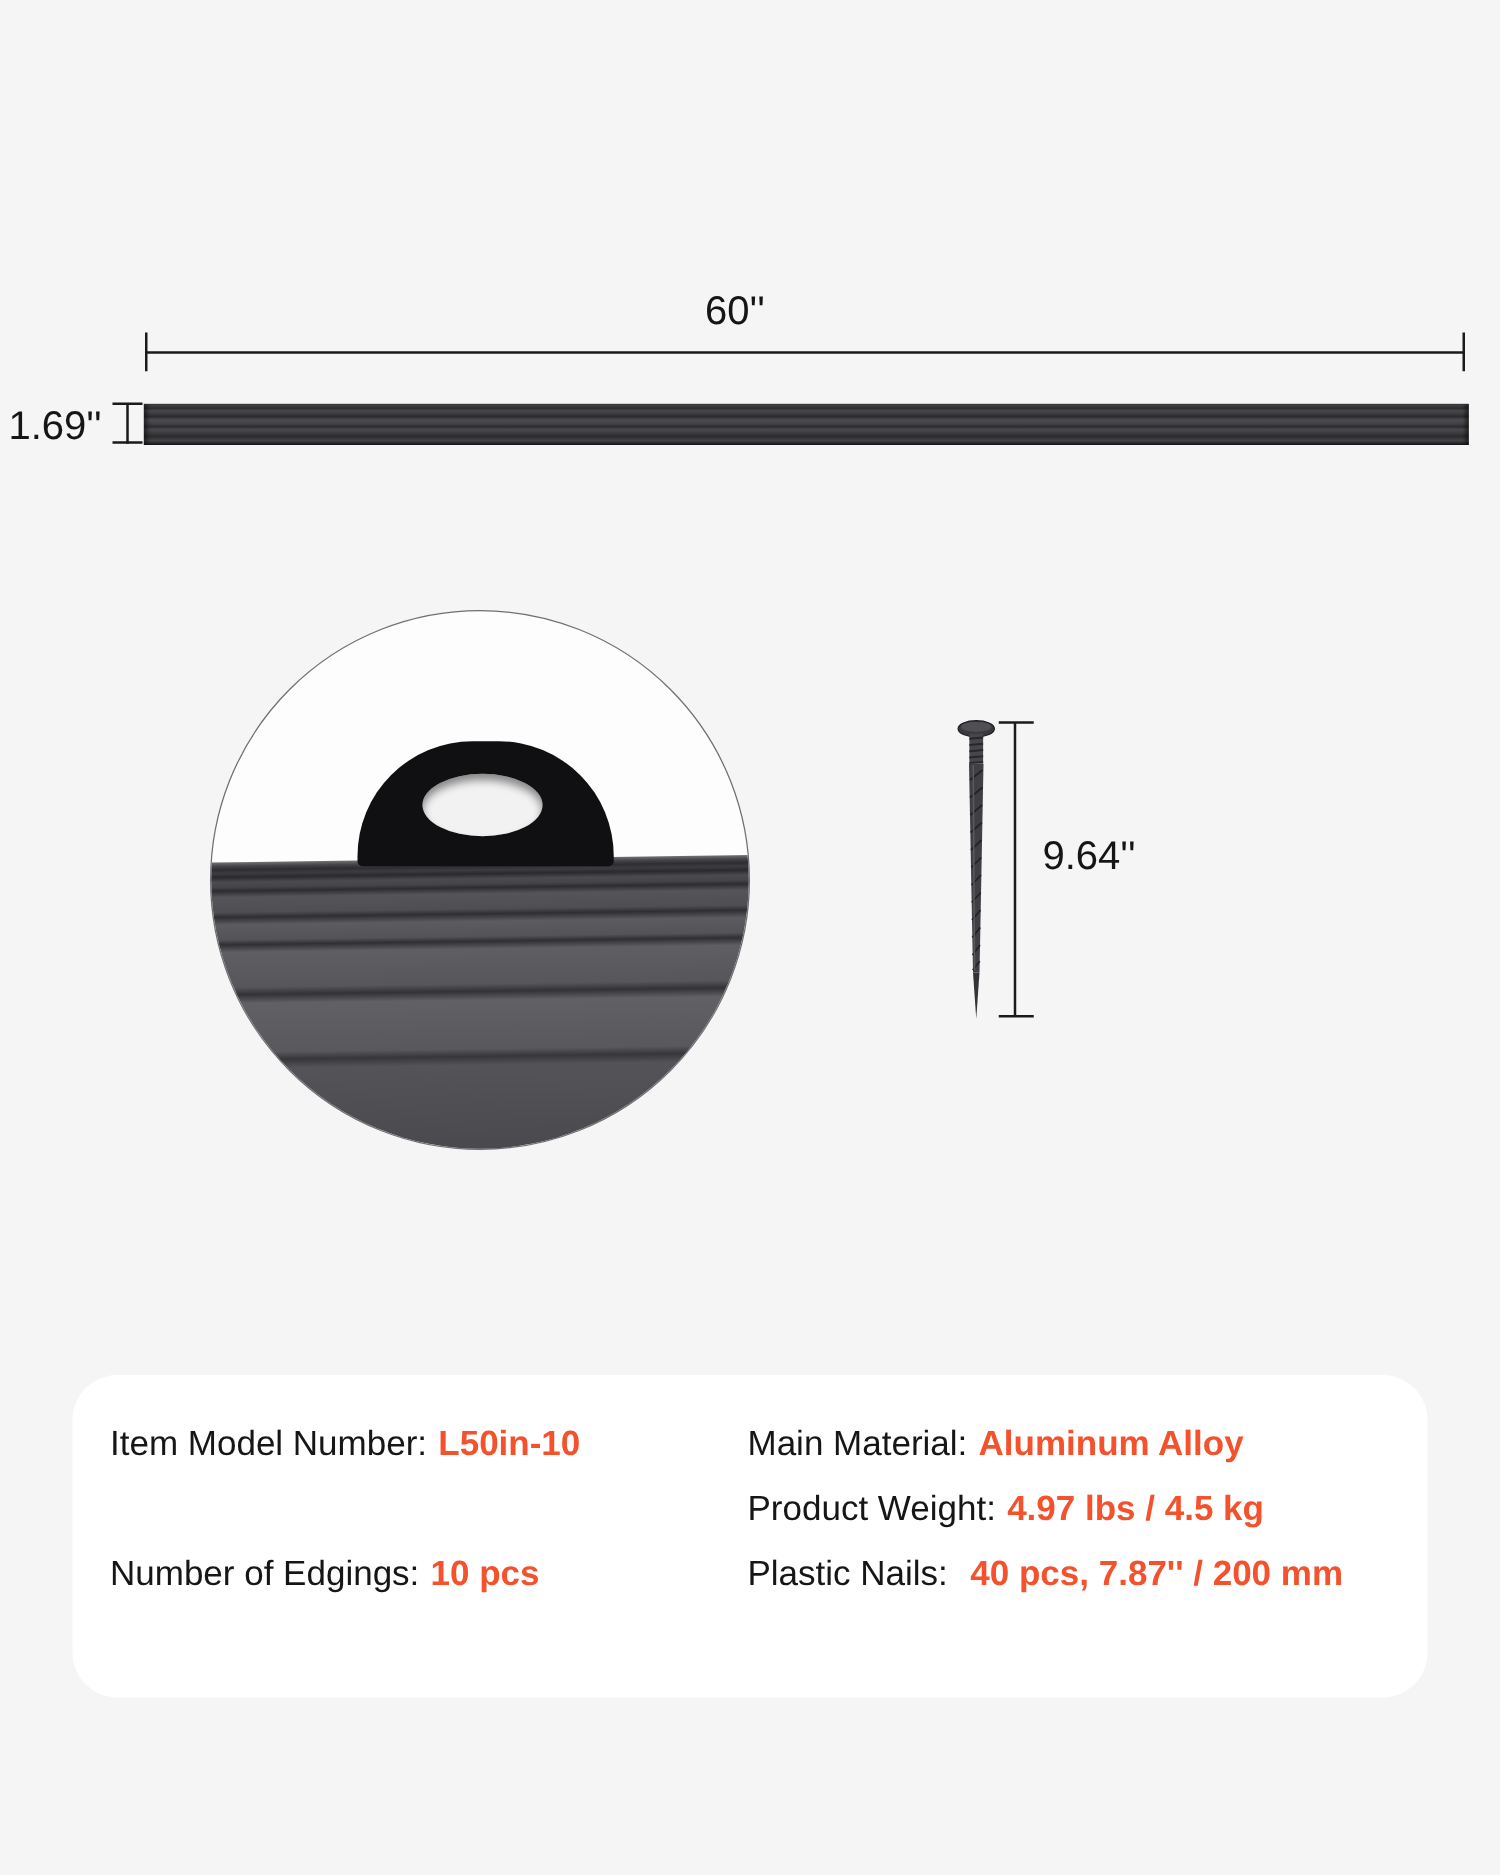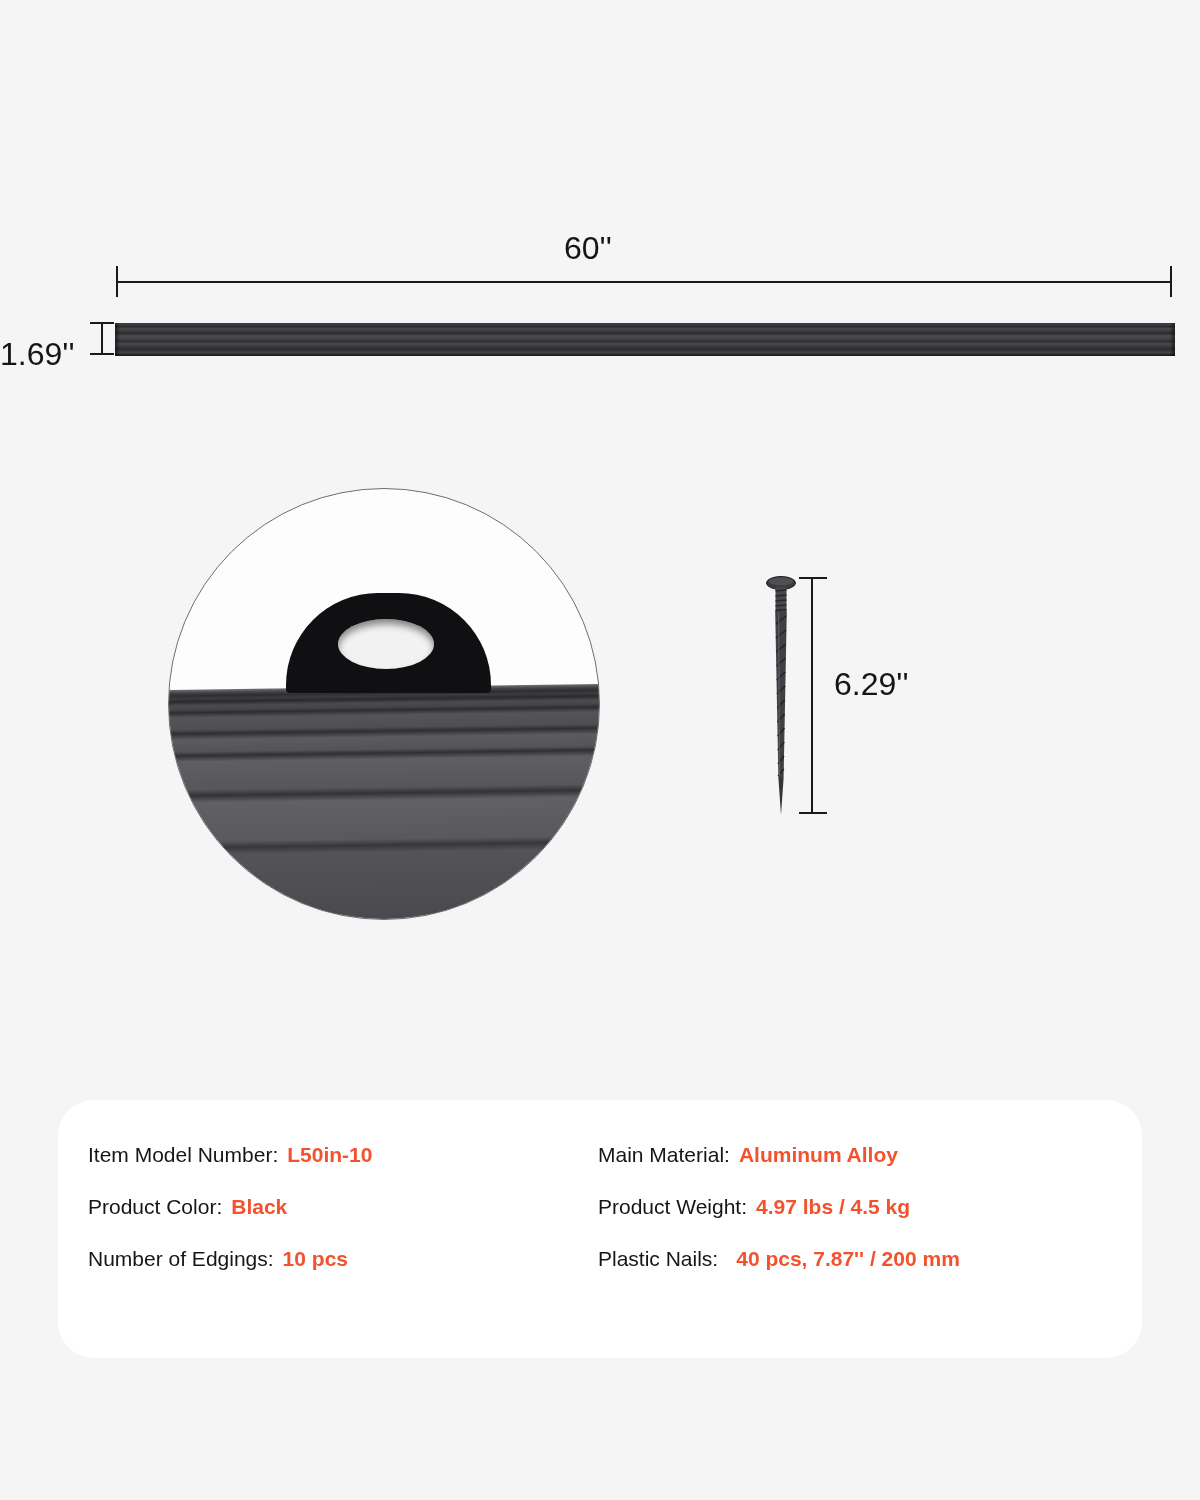--- a/index.html
+++ b/index.html
@@ -33,21 +33,21 @@
       #2c2c2f 11%, #48484c 17%,
       #3a3a3e 25%, #2b2b2e 31%,
       #4c4c50 39%, #414145 49%,
       #2d2d30 55%, #49494d 63%,
       #38383c 73%, #2b2b2e 79%,
       #434347 89%, #29292c 97%, #232326 100%);
     box-shadow:inset 3px 0 3px rgba(0,0,0,.45), inset -3px 0 3px rgba(0,0,0,.45);
   }
 
   
-  .dim-label-169{left:0px;top:336px;width:88px;text-align:left;}
+  .dim-label-169{left:0px;top:322px;width:88px;text-align:center;}
   .ibeam-v{left:101px;top:324px;height:31px;}
   .ibeam-cap-top{left:90px;top:322px;width:24px;}
   .ibeam-cap-bot{left:90px;top:353px;width:24px;}
 
   
   .detail-circle{
     left:168px;top:488px;width:432px;height:432px;
     border-radius:50%;
     border:1px solid #6f6f73;
     background:#fdfdfd;
@@ -86,21 +86,21 @@
   .nail-cap-bot{left:799px;top:812px;width:28px;}
   .dim-label-787{left:834px;top:666px;}
 
   
   .spec-card{
     left:58px;top:1100px;width:1084px;height:258px;
     background:#ffffff;border-radius:36px;
   }
   .spec-row{
     position:absolute;
-    font-size:21px;line-height:34px;white-space:nowrap;
+    font-size:28px;line-height:34px;white-space:nowrap;
   }
   .spec-label{color:#161616;font-weight:400;}
   .spec-value{color:#f3522d;font-weight:700;margin-left:9px;}
   .spec-value.wide-gap{margin-left:18px;}
   .col-l{left:30px;}
   .col-r{left:540px;}
   .r1{top:38px;} .r2{top:90px;} .r3{top:142px;text-align:right;} .r4{top:194px;}
 </style>
 </head>
 <body>
@@ -153,34 +153,31 @@
     <line x1="18.2" y1="204" x2="23.8" y2="197"></line>
   </g>
   <line x1="18.6" y1="40" x2="19.6" y2="204" stroke="#5a5a5e" stroke-width="1.2"></line>
 
   <polygon points="18.4,206 23.6,206 21,243" fill="#343438"></polygon>
 </svg>
 
 <div class="abs vline nail-dim-line"></div>
 <div class="abs hline nail-cap-top"></div>
 <div class="abs hline nail-cap-bot"></div>
-<div class="abs dim-label dim-label-787">6.29''</div>
+<div class="abs dim-label dim-label-787">9.64''</div>
 
 <div class="abs spec-card">
 
   <div class="spec-row col-l r1">
     <span class="spec-label">Item Model Number:</span><span class="spec-value">L50in-10</span>
   </div>
   <div class="spec-row col-r r1">
     <span class="spec-label">Main Material:</span><span class="spec-value">Aluminum Alloy</span>
   </div>
 
-  <div class="spec-row col-l r2">
-    <span class="spec-label">Product Color:</span><span class="spec-value">Black</span>
-  </div>
   <div class="spec-row col-r r2">
     <span class="spec-label">Product Weight:</span><span class="spec-value">4.97 lbs / 4.5 kg</span>
   </div>
 
   <div class="spec-row col-l r3">
     <span class="spec-label">Number of Edgings:</span><span class="spec-value">10 pcs</span>
   </div>
   <div class="spec-row col-r r3">
     <span class="spec-label">Plastic Nails:</span><span class="spec-value wide-gap">40 pcs, 7.87'' / 200 mm</span>
   </div>

